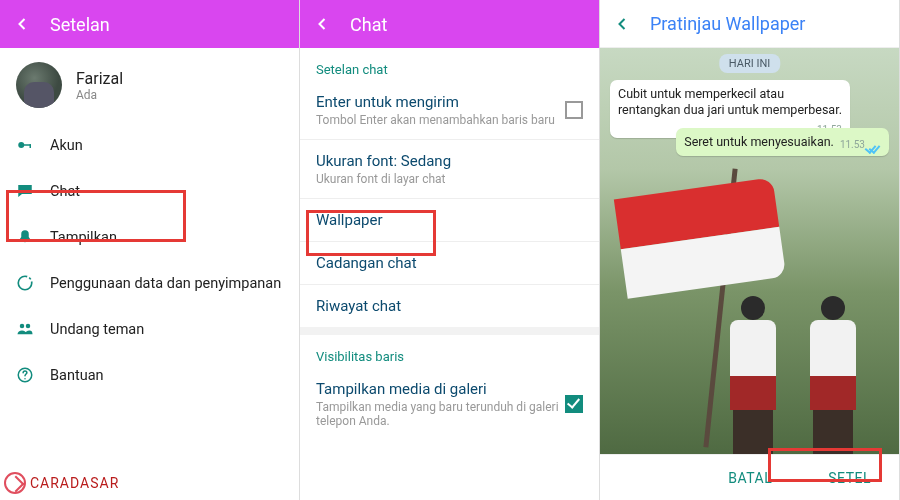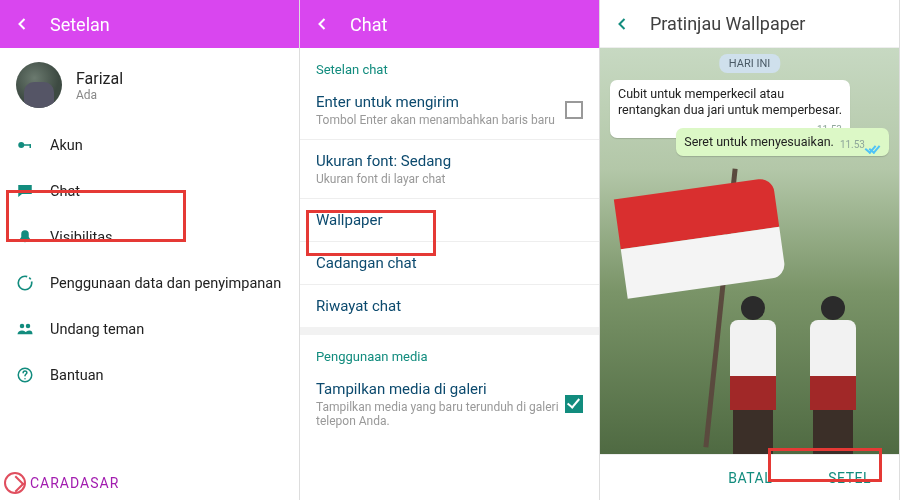--- a/index.html
+++ b/index.html
@@ -26,21 +26,21 @@
     background: #d946ef;
     color: #fff;
     height: 48px;
     display: flex;
     align-items: center;
     padding: 0 12px;
     flex-shrink: 0;
   }
   .appbar.white {
     background: #fff;
-    color: #404040;
+    color: #3b82f6;
     border-bottom: 1px solid #eee;
   }
   .appbar .back { margin-right: 18px; display:flex; align-items:center; }
   .appbar .title { font-size: 18px; font-weight: 400; }
   .appbar.white .back svg { stroke: #128C7E; }
 
   .profile {
     display: flex;
     align-items: center;
     padding: 14px 16px;
@@ -150,21 +150,21 @@
     border-top:1px solid #eee;
   }
   .action-bar .btn{
     font-size:14px; letter-spacing:.5px;
     color:#128C7E; padding:12px 28px;
   }
 
   .watermark{
     position:absolute; left:4px; bottom:6px;
     display:flex; align-items:center;
-    color:#a21caf; font-size:14px; letter-spacing:1px;
+    color:#b91c1c; font-size:14px; letter-spacing:1px;
   }
   .watermark .logo{
     width:22px;height:22px;border-radius:50%;
     border:2px solid #e04e5e;margin-right:4px;
     position:relative;
   }
   .watermark .logo::after{content:"";position:absolute;left:4px;top:4px;width:10px;height:10px;border:2px solid #e04e5e;border-left:none;border-bottom:none;transform:rotate(45deg);}
   svg{display:block}
 </style>
 </head>
@@ -204,21 +204,21 @@
           </svg>
         </span>
       <span>Chat</span>
     </div>
     <div class="menu-item">
       <span class="micon">
           <svg width="18" height="18" viewBox="0 0 24 24" fill="#128C7E">
             <path d="M12 3a5 5 0 0 0-5 5v4l-2 3h14l-2-3V8a5 5 0 0 0-5-5zm-2 14a2 2 0 0 0 4 0z"></path>
           </svg>
         </span>
-      <span>Visibilitas</span>
+      <span>Tampilkan</span>
     </div>
     <div class="menu-item">
       <span class="micon">
           <svg width="18" height="18" viewBox="0 0 24 24" fill="none" stroke="#128C7E" stroke-width="2.2">
             <path d="M12 3a9 9 0 1 0 9 9"></path>
             <path d="M12 3a9 9 0 0 1 9 9" stroke-dasharray="3 3"></path>
           </svg>
         </span>
       <span>Penggunaan data dan penyimpanan</span>
     </div>
@@ -271,21 +271,21 @@
   </div>
   <div class="divider"></div>
   <div class="setting">
     <div class="primary">Cadangan chat</div>
   </div>
   <div class="divider"></div>
   <div class="setting">
     <div class="primary">Riwayat chat</div>
   </div>
   <div class="thick-divider"></div>
-  <div class="section-label">Penggunaan media</div>
+  <div class="section-label">Visibilitas baris</div>
   <div class="setting">
     <div class="primary">Tampilkan media di galeri</div>
     <div class="secondary">Tampilkan media yang baru terunduh di galeri telepon Anda.</div>
     <div class="checkbox checked"></div>
   </div>
 </div>
 
 <div class="panel">
   <div class="appbar white">
     <span class="back">

